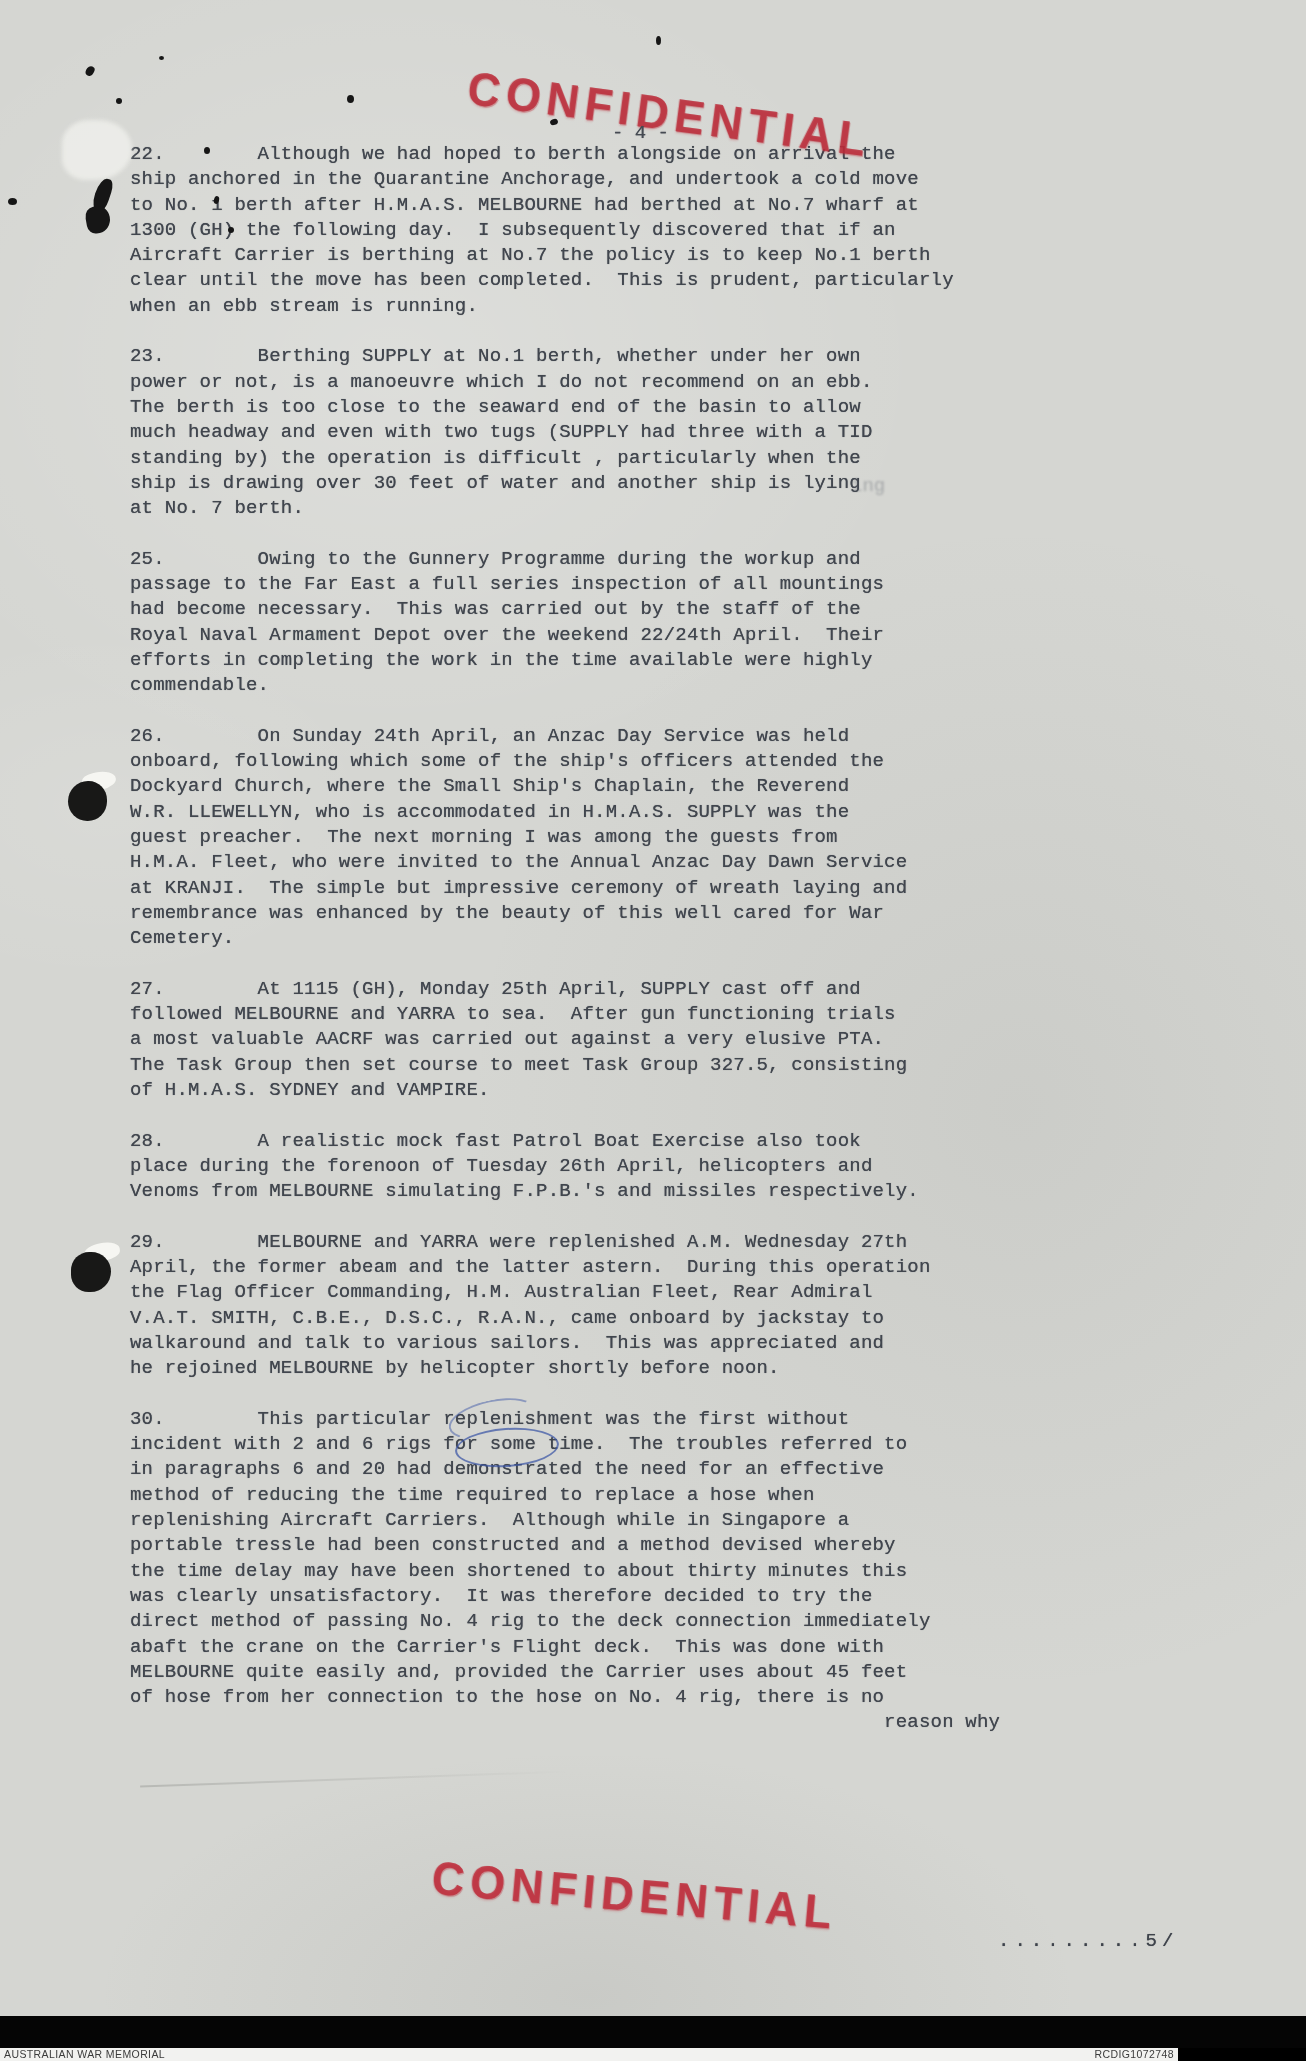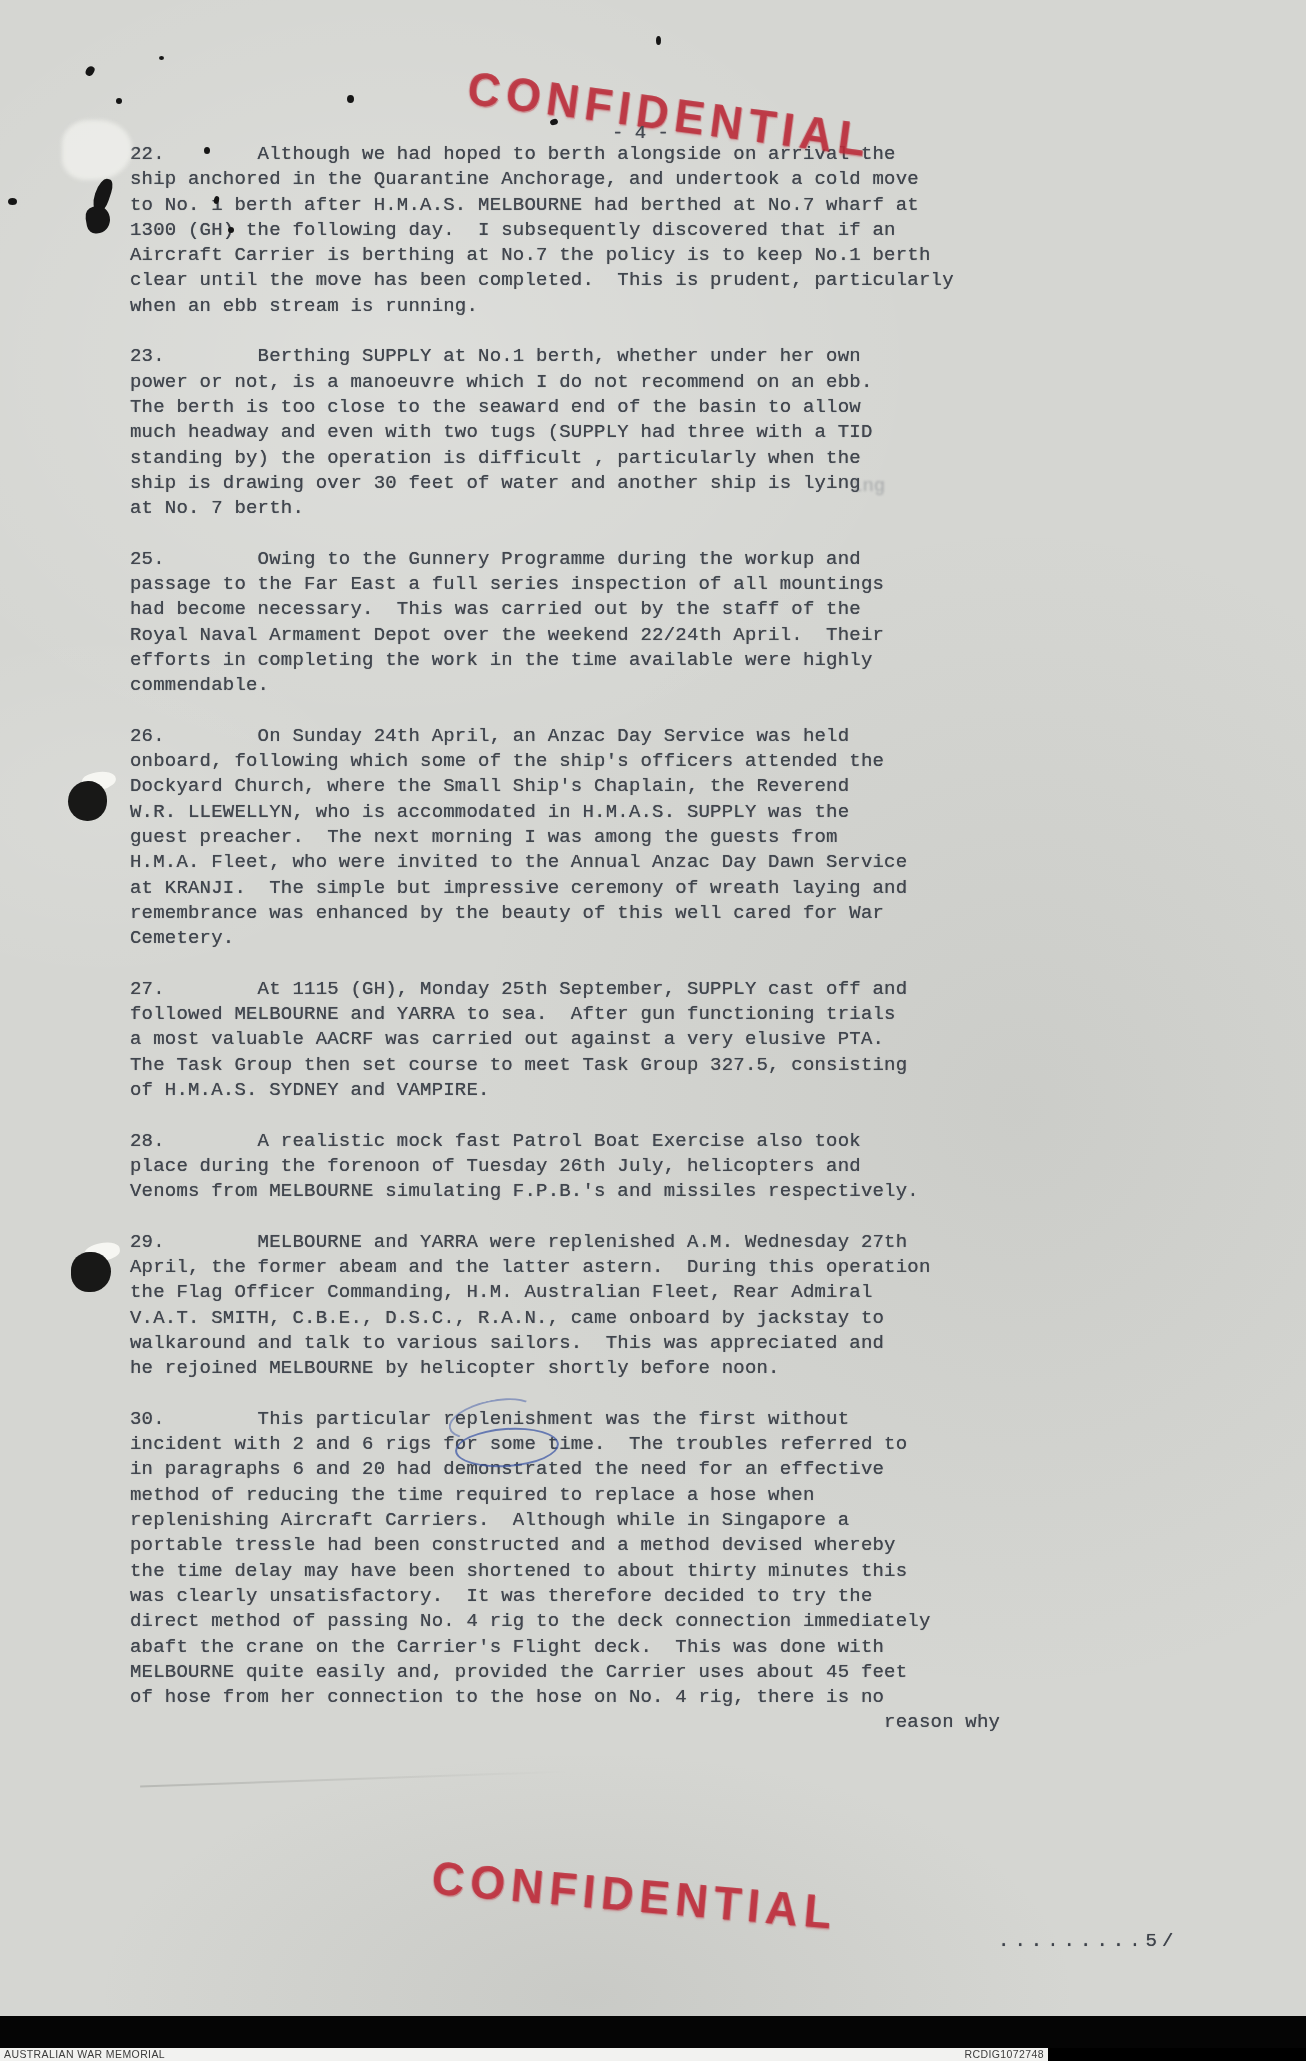--- a/index.html
+++ b/index.html
@@ -93,21 +93,21 @@
   #mark-10{ left:347px; top:95px;  width:7px;  height:8px;  border-radius:50%; }
   #mark-11{ left:550px; top:119px; width:8px;  height:6px;  border-radius:50%; transform:rotate(-20deg); }
   #mark-12{ left:656px; top:36px;  width:5px;  height:9px;  border-radius:50%; }
   #tear-patch { position:absolute; left:62px; top:120px; width:70px; height:60px;
     background:rgba(252,252,248,.55); border-radius:45% 55% 60% 40%; filter:blur(2px); z-index:2; }
   #crease { position:absolute; left:140px; top:1778px; width:430px; height:2px;
     background:linear-gradient(90deg, rgba(108,110,106,.28), rgba(108,110,106,0)); transform:rotate(-2deg); }
   
   #footer-bar { position:absolute; left:0; top:2016px; width:1306px; height:32px; background:#050505; }
   #footer-strip {
-    position:absolute; left:0; top:2048px; width:1048px; height:13px;
+    position:absolute; left:0; top:2048px; width:1178px; height:13px;
     background:#f2f2f0;
     display:flex; justify-content:space-between; align-items:center;
     padding:0 4px; box-sizing:border-box;
     font-family:"Liberation Sans", sans-serif; font-size:10.5px; line-height:13px;
     color:#3b3b3b; letter-spacing:.4px;
   }
 </style>
 </head>
 <body>
 
@@ -141,27 +141,27 @@
 commendable.</div>
       <div class="para">26.        On Sunday 24th April, an Anzac Day Service was held
 onboard, following which some of the ship's officers attended the
 Dockyard Church, where the Small Ship's Chaplain, the Reverend
 W.R. LLEWELLYN, who is accommodated in H.M.A.S. SUPPLY was the
 guest preacher.  The next morning I was among the guests from
 H.M.A. Fleet, who were invited to the Annual Anzac Day Dawn Service
 at KRANJI.  The simple but impressive ceremony of wreath laying and
 remembrance was enhanced by the beauty of this well cared for War
 Cemetery.</div>
-      <div class="para">27.        At 1115 (GH), Monday 25th September, SUPPLY cast off and
+      <div class="para">27.        At 1115 (GH), Monday 25th April, SUPPLY cast off and
 followed MELBOURNE and YARRA to sea.  After gun functioning trials
 a most valuable AACRF was carried out against a very elusive PTA.
 The Task Group then set course to meet Task Group 327.5, consisting
 of H.M.A.S. SYDNEY and VAMPIRE.</div>
       <div class="para">28.        A realistic mock fast Patrol Boat Exercise also took
-place during the forenoon of Tuesday 26th July, helicopters and
+place during the forenoon of Tuesday 26th April, helicopters and
 Venoms from MELBOURNE simulating F.P.B.'s and missiles respectively.</div>
       <div class="para">29.        MELBOURNE and YARRA were replenished A.M. Wednesday 27th
 April, the former abeam and the latter astern.  During this operation
 the Flag Officer Commanding, H.M. Australian Fleet, Rear Admiral
 V.A.T. SMITH, C.B.E., D.S.C., R.A.N., came onboard by jackstay to
 walkaround and talk to various sailors.  This was appreciated and
 he rejoined MELBOURNE by helicopter shortly before noon.</div>
       <div class="para">30.        This particular replenishment was the first without
 incident with 2 and 6 rigs for some time.  The troubles referred to
 in paragraphs 6 and 20 had demonstrated the need for an effective

